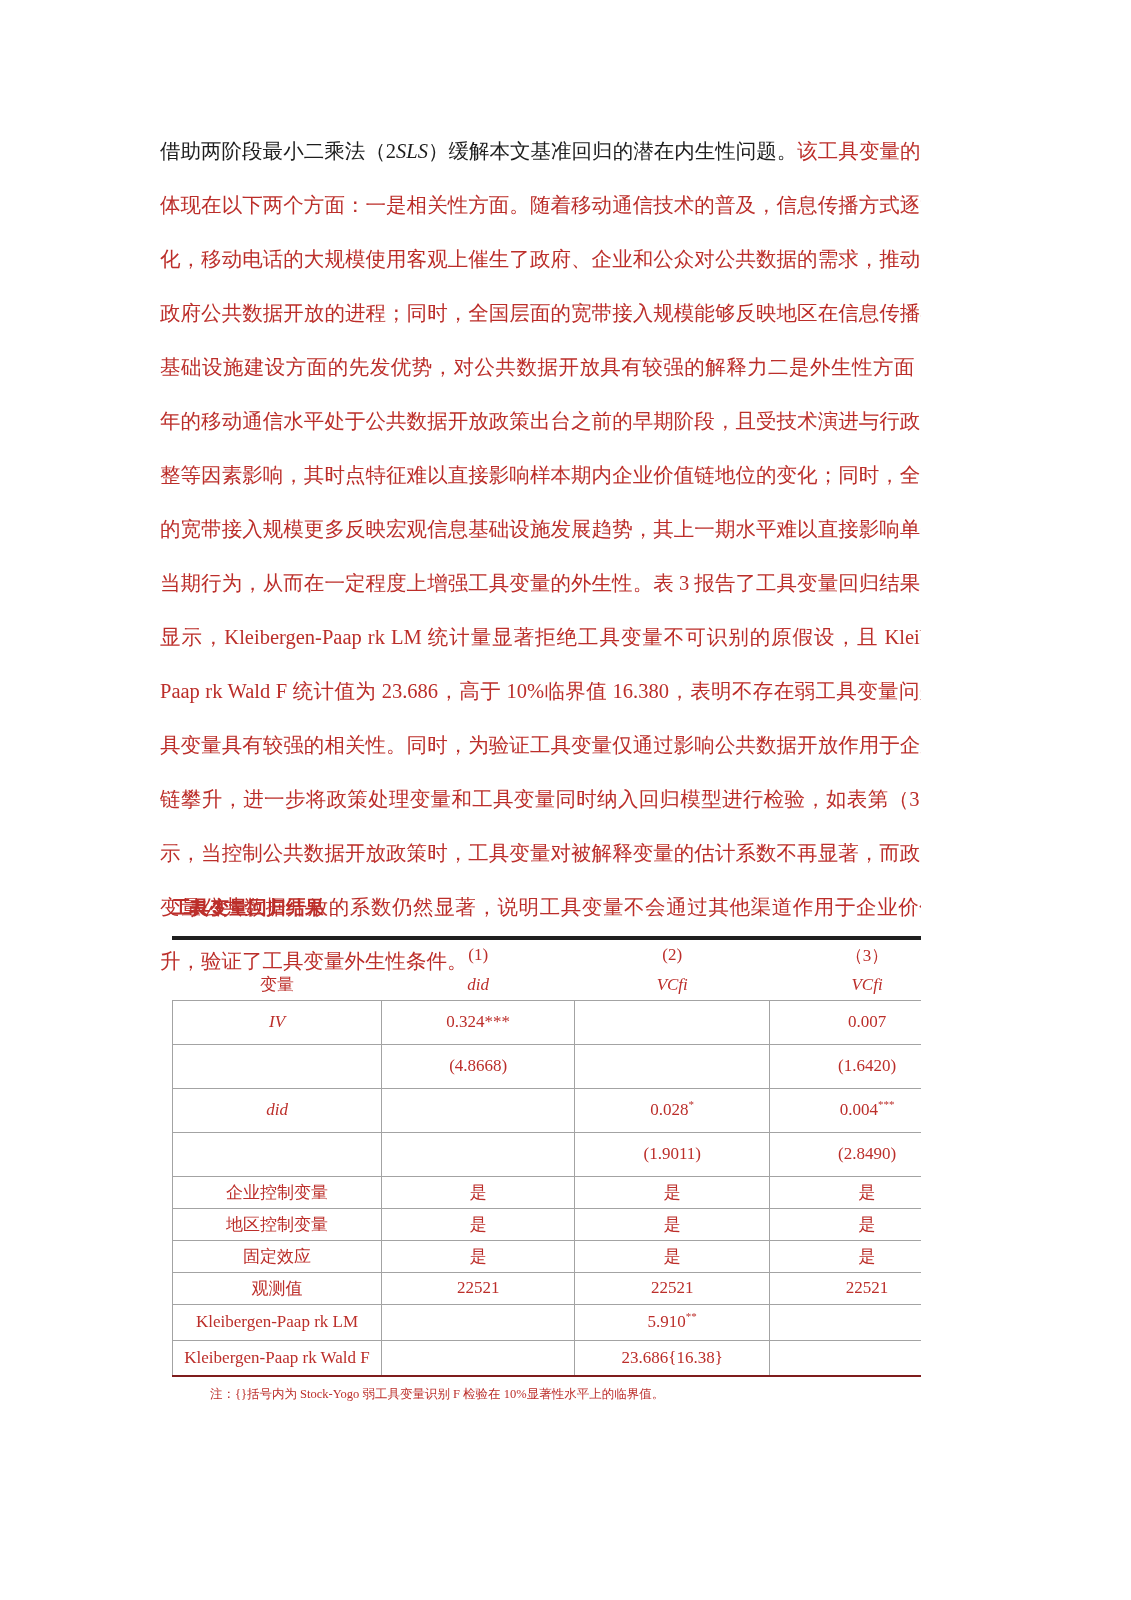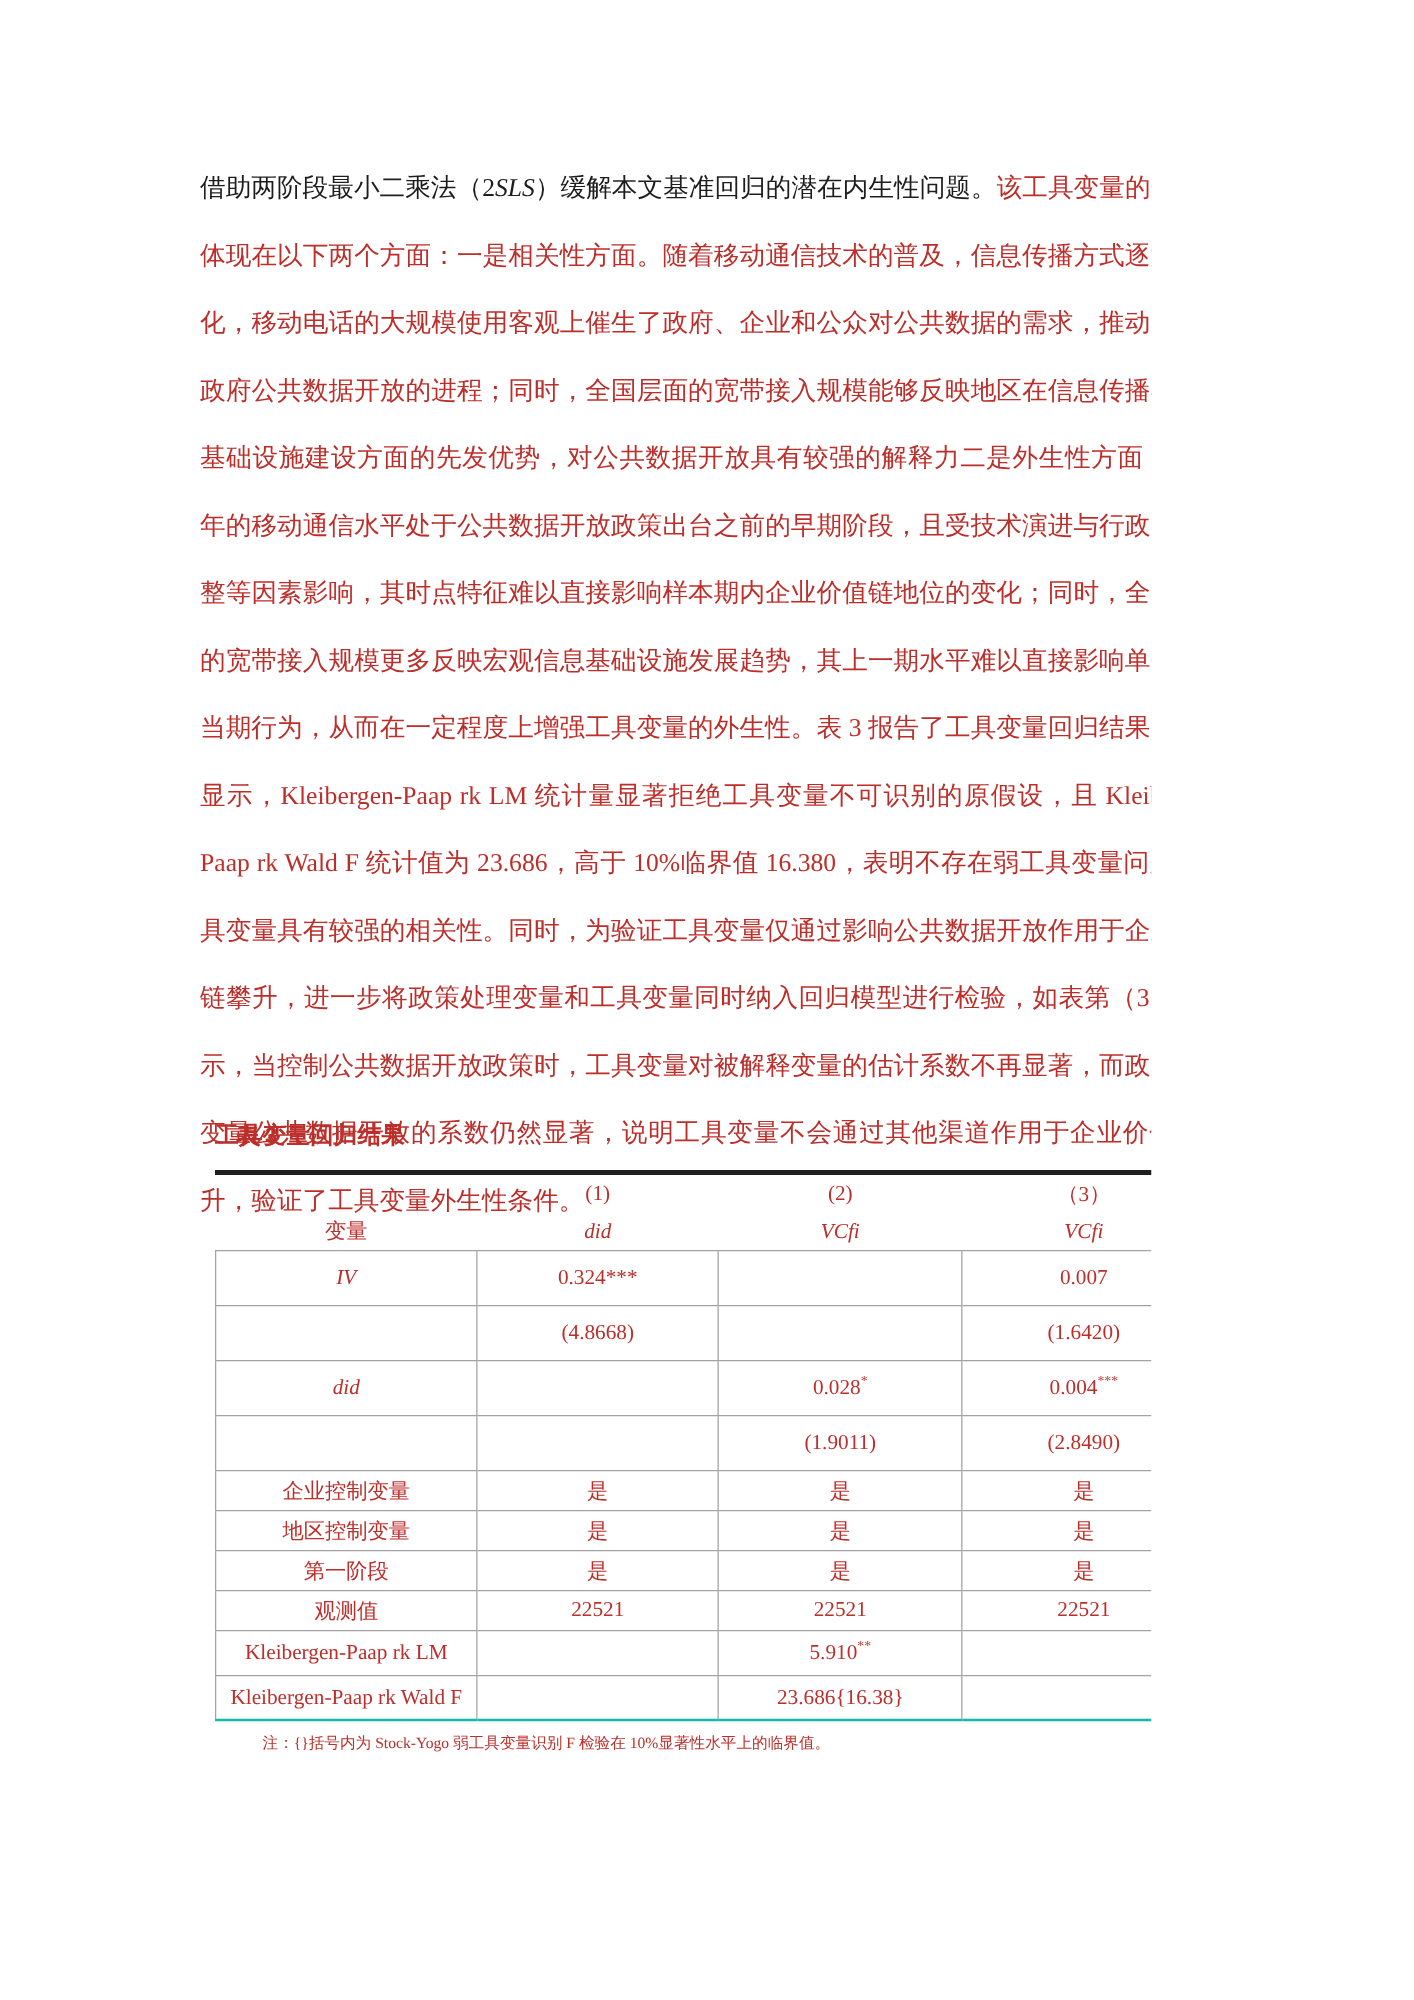--- a/index.html
+++ b/index.html
@@ -54,21 +54,21 @@
   table.reg td{
     text-align:center;vertical-align:middle;padding:0 4px;
     overflow:hidden;white-space:nowrap;
   }
   table.reg thead tr{height:30px;}
   table.reg thead td{border:none;}
   table.reg tbody td{border:1px solid var(--grid);}
   table.reg tbody tr{height:32px;}
   table.reg tbody tr.tall{height:44px;}
   table.reg tbody tr.xt{height:36px;}
-  table.reg tbody tr:last-child td{border-bottom:2px solid #14b8a6;}
+  table.reg tbody tr:last-child td{border-bottom:2px solid #7f1d1d;}
   table.reg sup{font-size:11px;line-height:0;}
   .tbl-note{
     margin-top:9px;padding-left:38px;
     font-size:12.5px;color:var(--red);
   }
 </style>
 </head>
 <body>
 
 <div class="page">
@@ -133,21 +133,21 @@
             <td><span>是</span></td>
             <td><span>是</span></td>
           </tr>
           <tr>
             <td><span>地区控制变量</span></td>
             <td><span>是</span></td>
             <td><span>是</span></td>
             <td><span>是</span></td>
           </tr>
           <tr>
-            <td><span>第一阶段</span></td>
+            <td><span>固定效应</span></td>
             <td><span>是</span></td>
             <td><span>是</span></td>
             <td><span>是</span></td>
           </tr>
           <tr>
             <td><span>观测值</span></td>
             <td><span>22521</span></td>
             <td><span>22521</span></td>
             <td><span>22521</span></td>
           </tr>

